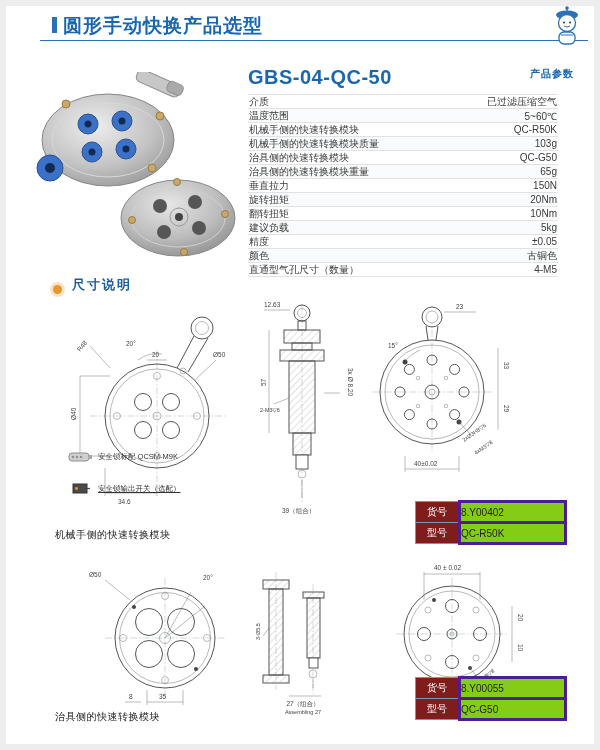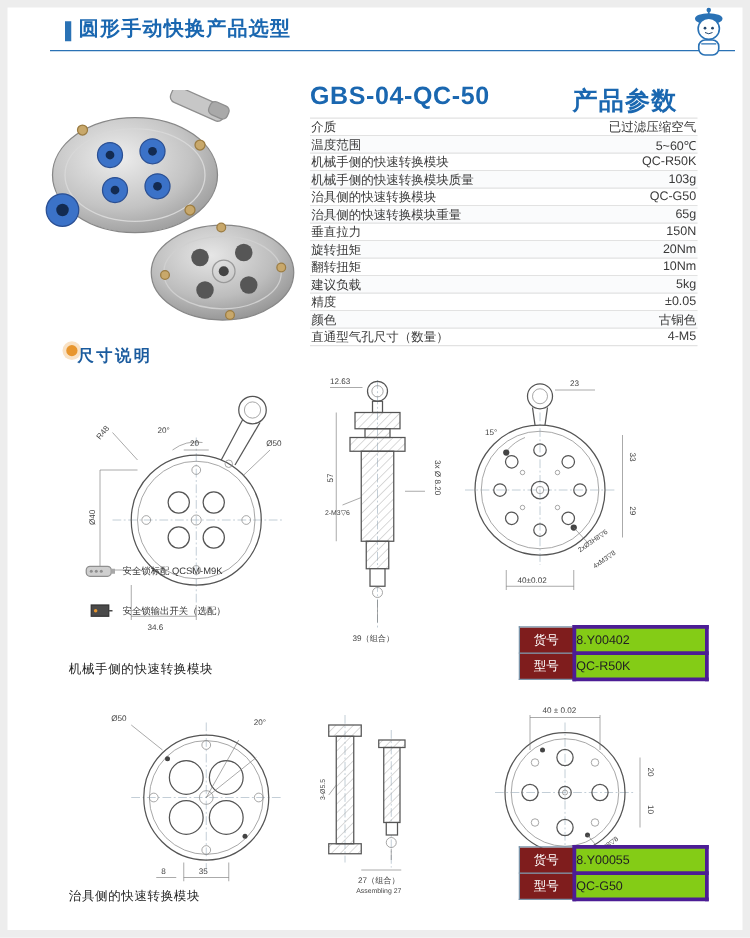--- a/index.html
+++ b/index.html
@@ -1,32 +1,32 @@
 <!DOCTYPE html>
 <html><head>
 <meta charset="utf-8">
 <style>
   html,body{margin:0;padding:0;background:#e9e9e9;}
   .page{position:relative;width:600px;height:750px;background:#fff;overflow:hidden;
         font-family:"Liberation Sans",sans-serif;box-shadow:inset 0 0 0 6px #ededed;}
   
   .accent{position:absolute;left:52px;top:17px;width:5px;height:16px;background:#2a72b5;}
-  .title{position:absolute;left:63px;top:13px;font-size:16px;font-weight:bold;color:#1a67b0;letter-spacing:1px;}
+  .title{position:absolute;left:63px;top:13px;font-size:19px;font-weight:bold;color:#1a67b0;letter-spacing:1px;}
   .rule{position:absolute;left:40px;top:40px;width:548px;height:1px;background:#2a72b5;}
   .mascot{position:absolute;left:549px;top:5px;}
   
   .photo{position:absolute;left:28px;top:72px;}
   .pcode{position:absolute;left:248px;top:66px;font-size:20px;font-weight:bold;color:#1a67b0;letter-spacing:.5px;}
-  .ptitle{position:absolute;left:412px;top:67px;width:130px;text-align:right;font-size:20px;font-weight:bold;color:#1a67b0;letter-spacing:1px;}
+  .ptitle{position:absolute;left:444px;top:67px;width:130px;text-align:right;font-size:10px;font-weight:bold;color:#1a67b0;letter-spacing:1px;}
   .params{position:absolute;left:248px;top:94px;width:310px;border-top:1px solid #e2e2e2;}
   .prow{display:flex;justify-content:space-between;align-items:center;height:13px;border-bottom:1px solid #e2e2e2;font-size:10px;color:#3a3a3a;padding:0 1px;}
   .prow:nth-child(even){background:#fafbfc;}
   .pl,.pv{white-space:nowrap;}
   
-  .sec{position:absolute;left:53px;top:276px;display:flex;align-items:flex-start;}
+  .sec{position:absolute;left:53px;top:276px;display:flex;align-items:flex-end;gap:10px;}
   .bullet{width:9px;height:9px;border-radius:50%;background:#e8962e;box-shadow:0 0 0 3px rgba(232,150,46,.28);}
   .sec-title{font-size:13px;font-weight:bold;color:#1a5b9e;letter-spacing:2px;}
   
   .draw{position:absolute;}
   .ln{stroke:#555;stroke-width:1;fill:none;}
   .thin{stroke:#8a8a8a;stroke-width:.6;fill:none;}
   .cl{stroke:#9fb0bf;stroke-width:.5;fill:none;stroke-dasharray:7 2 1.5 2;}
   .dl{stroke:#777;stroke-width:.5;fill:none;}
   text.dim{font-size:6.5px;fill:#444;font-family:"Liberation Sans",sans-serif;}
   text.dims{font-size:5.5px;fill:#444;font-family:"Liberation Sans",sans-serif;}
@@ -214,21 +214,21 @@
       <circle cx="9" cy="7" r="1.2" fill="#8f8f8f"></circle>
       <circle cx="13" cy="7" r="1.2" fill="#8f8f8f"></circle>
     <rect x="21" y="5" width="3" height="4" fill="#a8a8a8"></rect>
   </svg>
   <div class="note" style="left:98px;top:452px;">安全锁标配  QCSM-M9K</div>
   <svg class="noteicon" style="left:72px;top:482px;" width="19" height="13" viewBox="0 0 19 13">
     <rect x="1" y="2" width="14" height="9" fill="#4a4a4a" stroke="#333"></rect>
     <circle cx="4.5" cy="6.5" r="1.4" fill="#e8962e"></circle>
     <line x1="15" y1="6.5" x2="18" y2="6.5" stroke="#4a4a4a" stroke-width="1.2"></line>
   </svg>
-  <div class="note" style="left:98px;top:484px;">安全锁输出开关（选配）</div>
+  <div class="note" style="left:98px;top:484px;text-decoration:underline;">安全锁输出开关（选配）</div>
 
   <svg class="draw" style="left:260px;top:298px;" width="95" height="220" viewBox="0 0 95 220">
     <defs>
       <pattern id="h2" width="5" height="5" patternUnits="userSpaceOnUse" patternTransform="rotate(45)">
         <line x1="0" y1="0" x2="0" y2="5" stroke="#9a9a9a" stroke-width="0.6"></line>
       </pattern>
     </defs>
     <line x1="42" y1="6" x2="42" y2="206" class="cl"></line>
     <circle cx="42" cy="15" r="8" class="ln"></circle>
       <circle cx="42" cy="15" r="4.5" class="thin"></circle>

